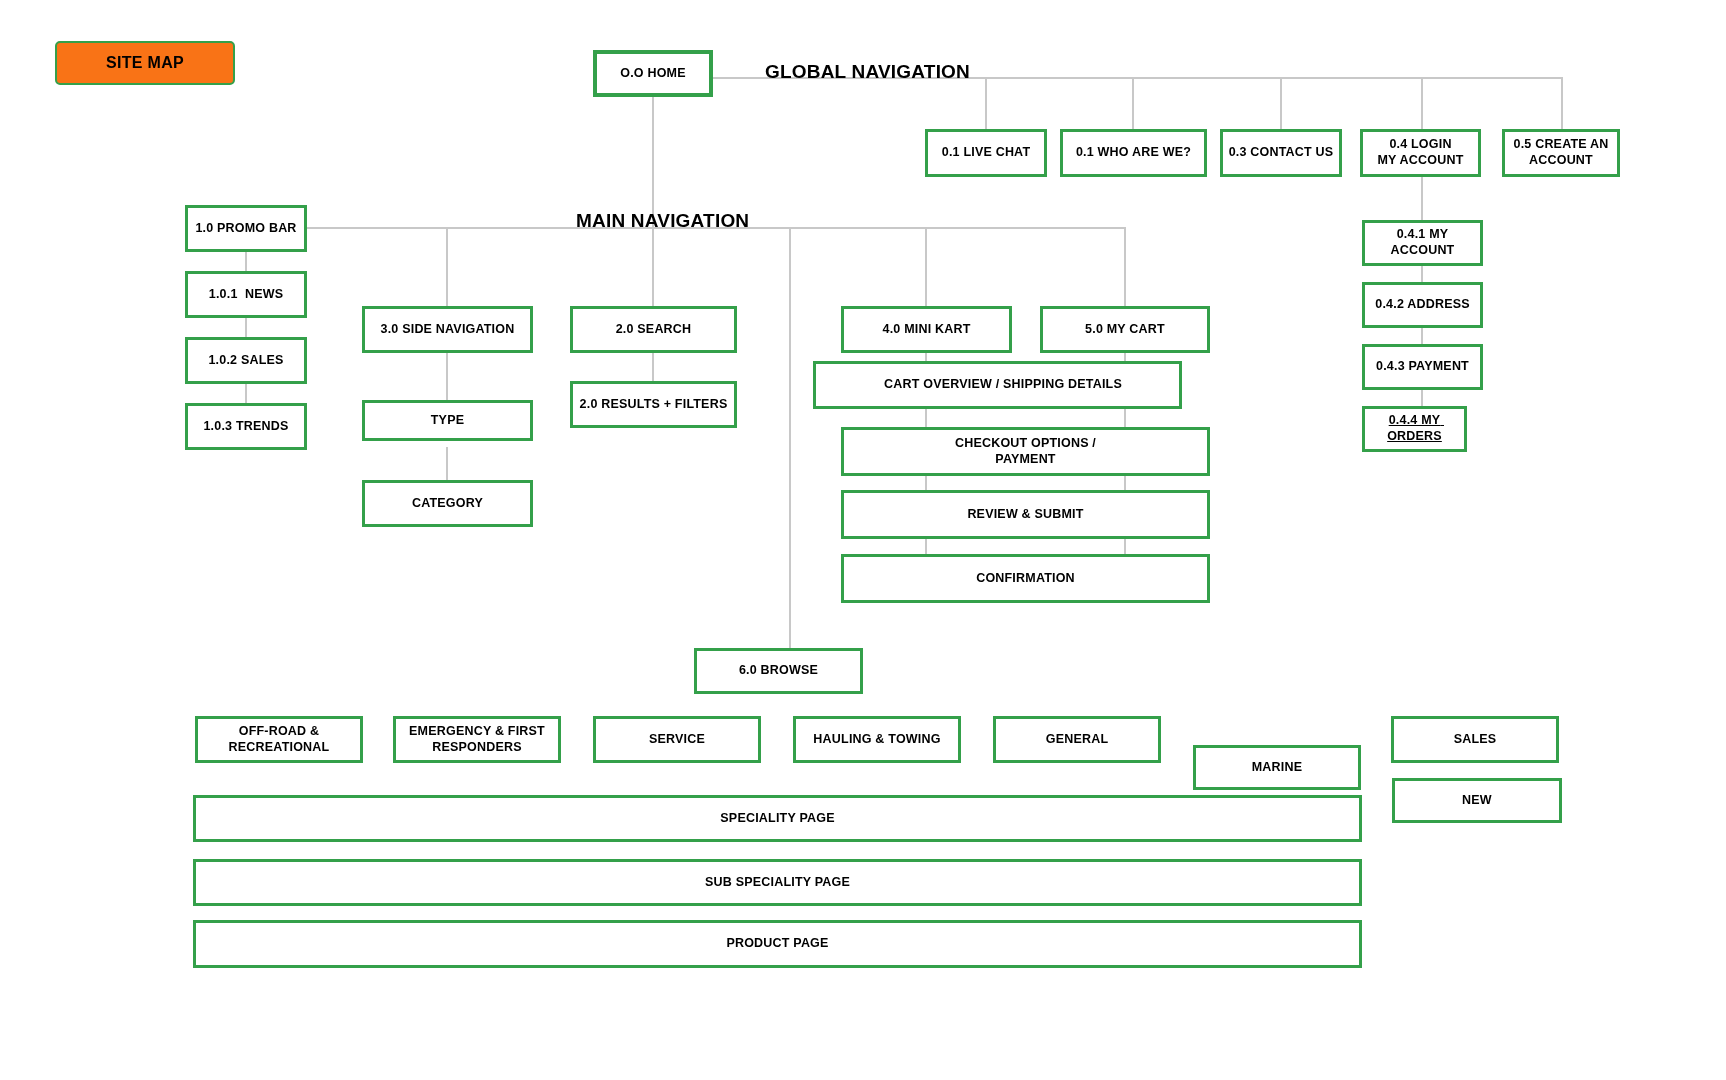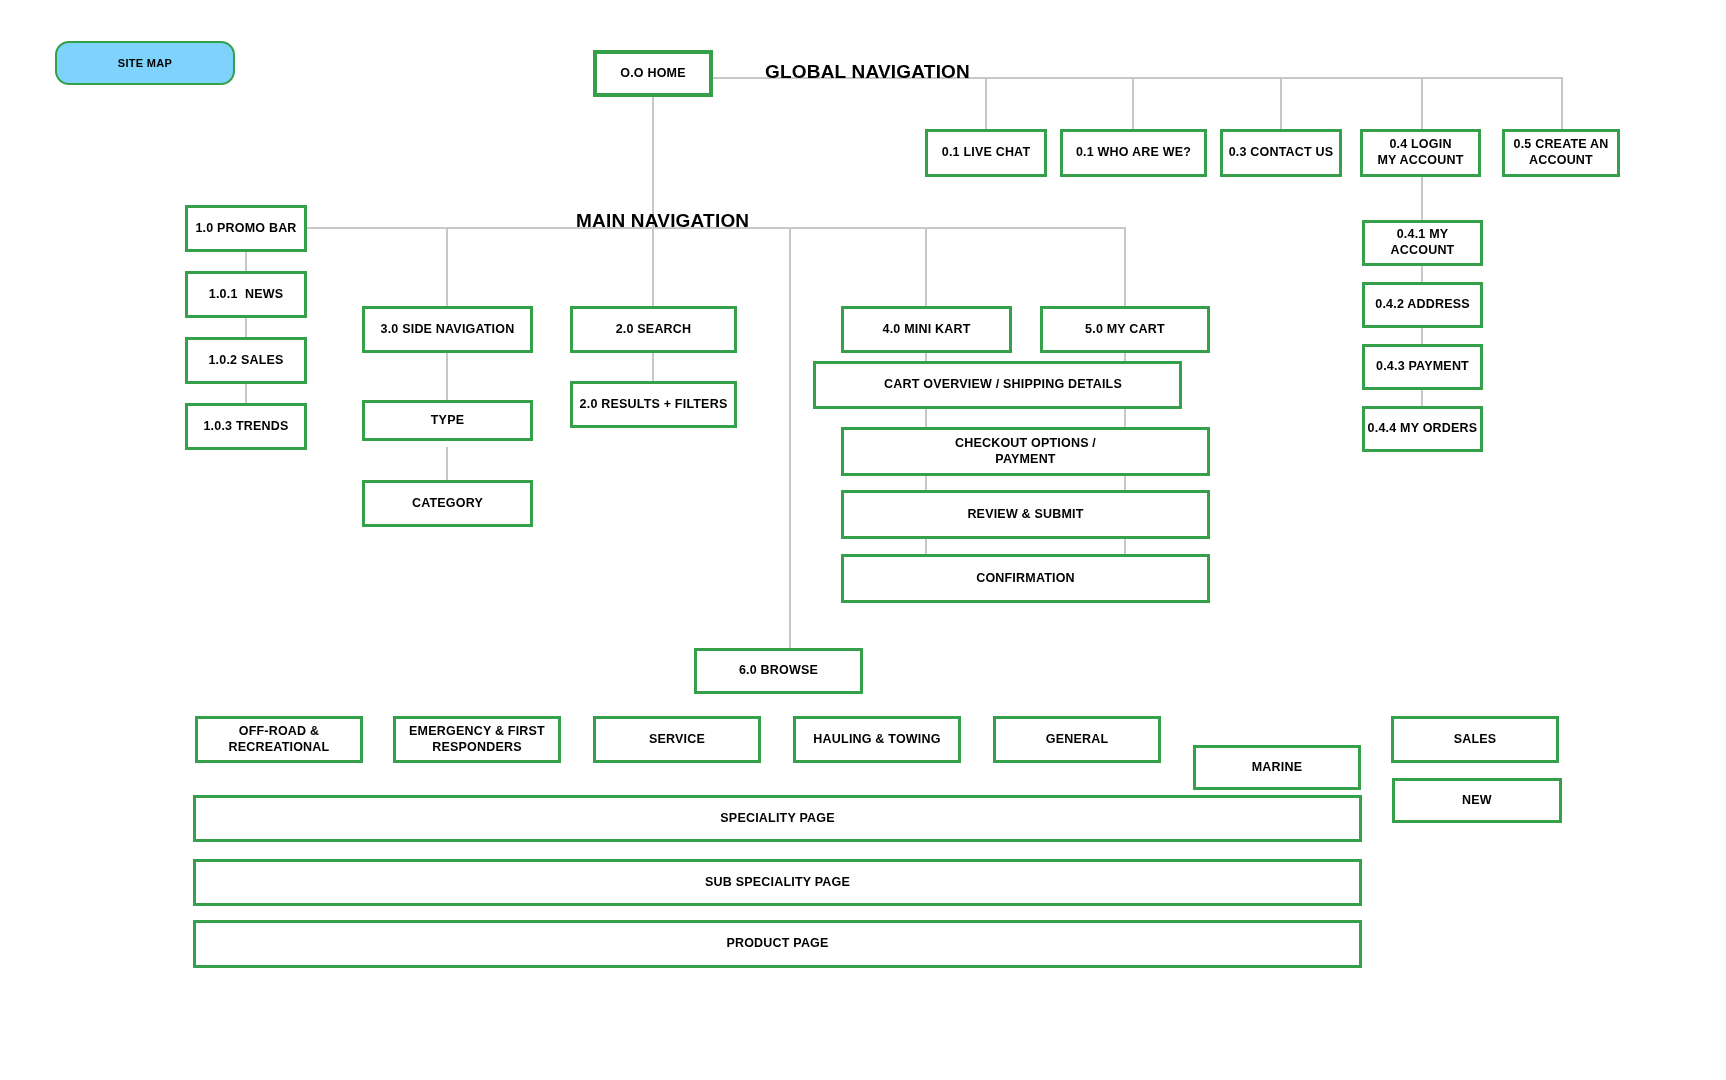--- a/index.html
+++ b/index.html
@@ -16,24 +16,24 @@
   .canvas{position:absolute;inset:0;}
   .box{
     position:absolute;box-sizing:border-box;background:#fff;
     border:3px solid var(--green);
     display:flex;align-items:center;justify-content:center;
     text-align:center;font-weight:bold;font-size:12.5px;line-height:1.25;
     color:var(--ink);white-space:pre-wrap;letter-spacing:.2px;
   }
   .box.thick{border-width:4px;}
   .badge{
-    position:absolute;box-sizing:border-box;background:#7dd3fc;
-    border:2px solid var(--green);border-radius:14px;
+    position:absolute;box-sizing:border-box;background:#f97316;
+    border:2px solid var(--green);border-radius:5px;
     display:flex;align-items:center;justify-content:center;
-    font-weight:bold;font-size:11px;color:var(--ink);letter-spacing:.3px;
+    font-weight:bold;font-size:16px;color:var(--ink);letter-spacing:.3px;
   }
   .seclabel{
     position:absolute;font-weight:bold;font-size:19px;color:var(--ink);
     letter-spacing:.2px;white-space:nowrap;
   }
   .hline,.vline{position:absolute;background:var(--line);}
 </style>
 </head>
 <body>
 
@@ -88,21 +88,21 @@
   <div class="box" style="left:1060px;top:129px;width:147px;height:48px;">0.1 WHO ARE WE?</div>
   <div class="box" style="left:1220px;top:129px;width:122px;height:48px;">0.3 CONTACT US</div>
   <div class="box" style="left:1360px;top:129px;width:121px;height:48px;">0.4 LOGIN
 MY ACCOUNT</div>
   <div class="box" style="left:1502px;top:129px;width:118px;height:48px;">0.5 CREATE AN
 ACCOUNT</div>
 
   <div class="box" style="left:1362px;top:220px;width:121px;height:46px;">0.4.1 MY ACCOUNT</div>
   <div class="box" style="left:1362px;top:282px;width:121px;height:46px;">0.4.2 ADDRESS</div>
   <div class="box" style="left:1362px;top:344px;width:121px;height:46px;">0.4.3 PAYMENT</div>
-  <div class="box" style="left:1362px;top:406px;width:121px;height:46px;">0.4.4 MY ORDERS</div>
+  <div class="box" style="left:1362px;top:406px;width:105px;height:46px;text-decoration:underline;">0.4.4 MY ORDERS</div>
 
   <div class="box" style="left:185px;top:205px;width:122px;height:47px;">1.0 PROMO BAR</div>
   <div class="box" style="left:185px;top:271px;width:122px;height:47px;">1.0.1  NEWS</div>
   <div class="box" style="left:185px;top:337px;width:122px;height:47px;">1.0.2 SALES</div>
   <div class="box" style="left:185px;top:403px;width:122px;height:47px;">1.0.3 TRENDS</div>
 
   <div class="box" style="left:362px;top:306px;width:171px;height:47px;">3.0 SIDE NAVIGATION</div>
   <div class="box" style="left:362px;top:400px;width:171px;height:41px;">TYPE</div>
   <div class="box" style="left:362px;top:480px;width:171px;height:47px;">CATEGORY</div>
 

